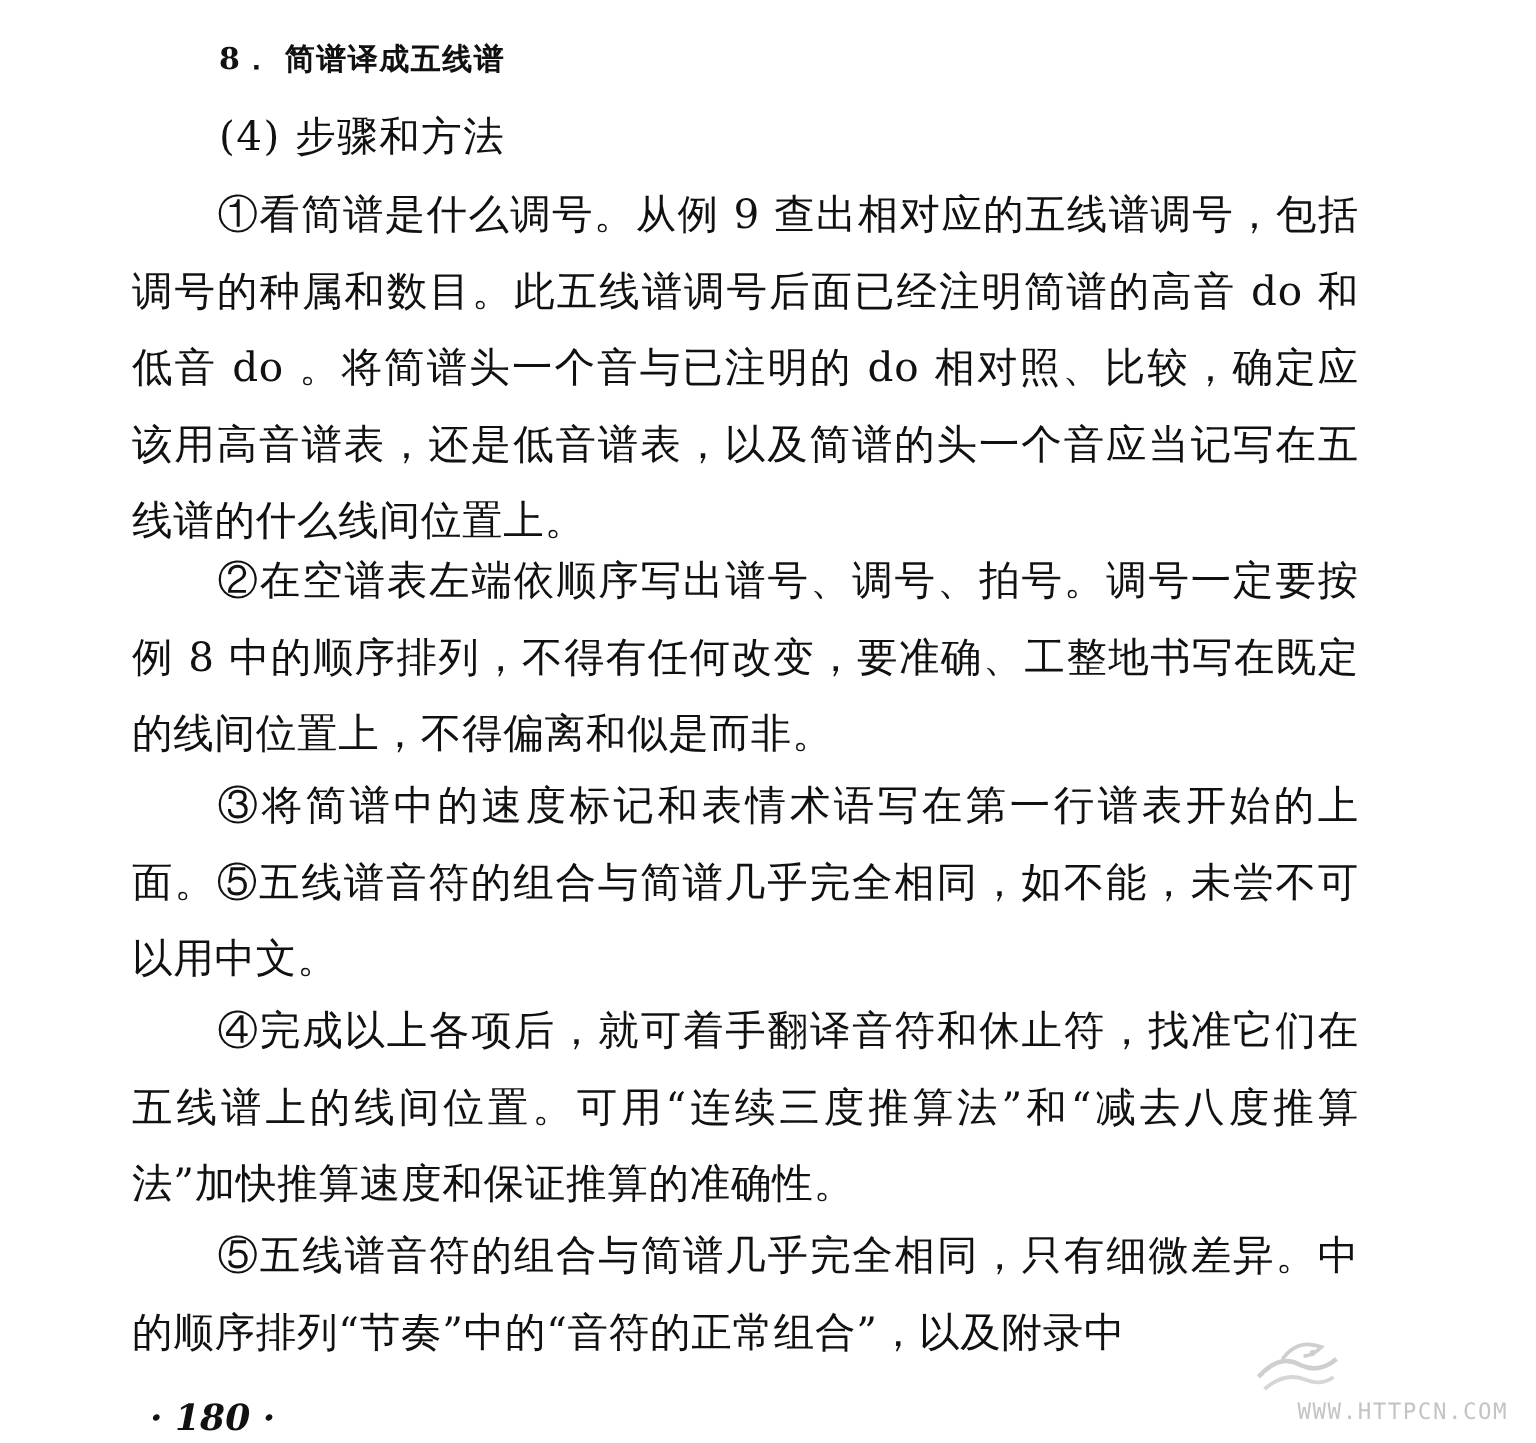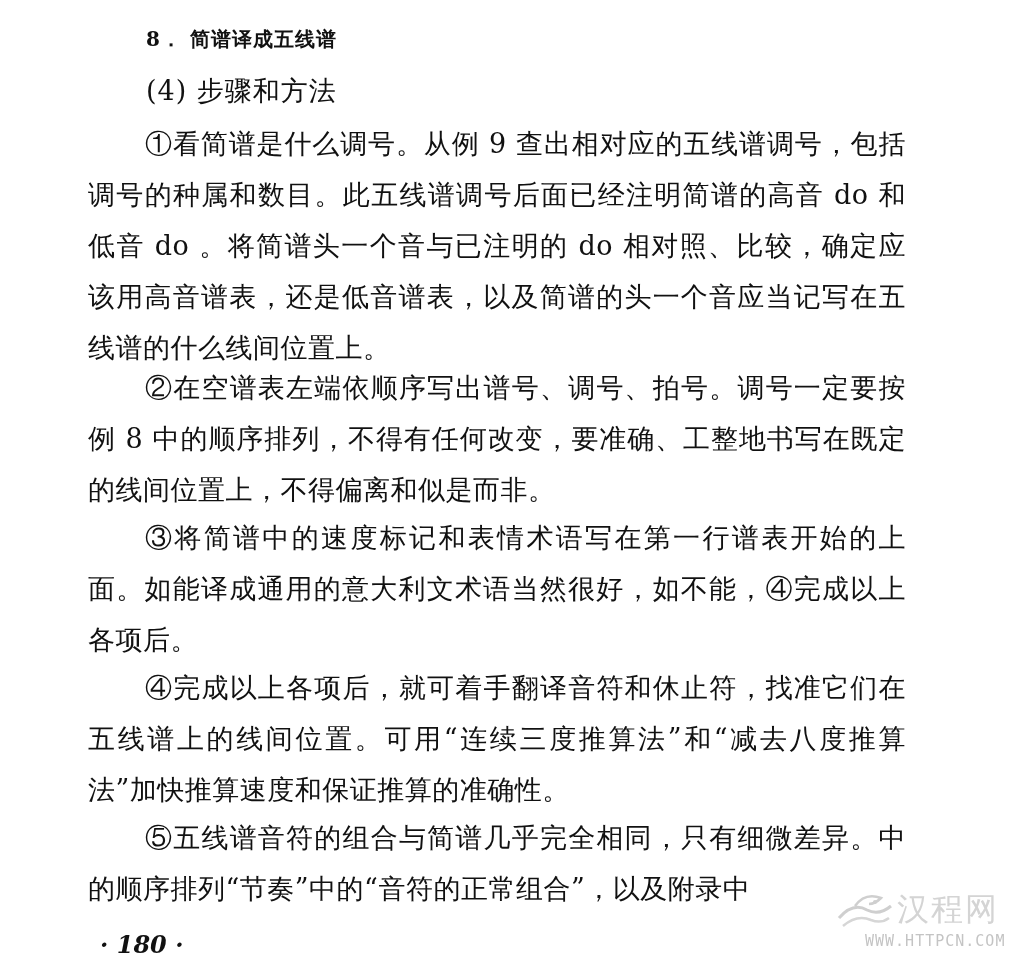--- a/index.html
+++ b/index.html
@@ -21,28 +21,27 @@
   .wm-url { position: absolute; left: 30px; top: 44px; font-size: 15px; font-family: "DejaVu Sans Mono", monospace; color: #c4c4c4; letter-spacing: 1px; text-align: right; }
 </style>
 </head>
 <body>
 
 <div class="heading">8． 简谱译成五线谱</div>
 <div class="sub">(4) 步骤和方法</div>
 
 <div class="para p1">①看简谱是什么调号。从例 9 查出相对应的五线谱调号，包括调号的种属和数目。此五线谱调号后面已经注明简谱的高音 do 和低音 do 。将简谱头一个音与已注明的 do 相对照、比较，确定应该用高音谱表，还是低音谱表，以及简谱的头一个音应当记写在五线谱的什么线间位置上。</div>
 <div class="para p2">②在空谱表左端依顺序写出谱号、调号、拍号。调号一定要按例 8 中的顺序排列，不得有任何改变，要准确、工整地书写在既定的线间位置上，不得偏离和似是而非。</div>
-<div class="para p3">③将简谱中的速度标记和表情术语写在第一行谱表开始的上面。如能译成通用的意大利文术语当然很好，如不能，④完成以上各项后。</div>
+<div class="para p3">③将简谱中的速度标记和表情术语写在第一行谱表开始的上面。⑤五线谱音符的组合与简谱几乎完全相同，如不能，未尝不可以用中文。</div>
 <div class="para p4">④完成以上各项后，就可着手翻译音符和休止符，找准它们在五线谱上的线间位置。可用“连续三度推算法”和“减去八度推算法”加快推算速度和保证推算的准确性。</div>
 <div class="para p5">⑤五线谱音符的组合与简谱几乎完全相同，只有细微差异。中的顺序排列“节奏”中的“音符的正常组合”，以及附录中</div>
 
 <div class="folio">· 180 ·</div>
 
 <div class="watermark">
   <svg class="wm-mark" viewBox="0 0 60 44">
     <path d="M4 30 Q18 14 32 22 Q44 28 56 18" fill="none" stroke="#cfcfcf" stroke-width="3"></path>
     <path d="M8 38 Q22 26 36 32 Q46 36 54 30" fill="none" stroke="#d6d6d6" stroke-width="2.5"></path>
     <path d="M20 18 Q30 4 46 10 Q40 16 34 16" fill="none" stroke="#cfcfcf" stroke-width="2.5"></path>
     <circle cx="40" cy="14" r="2" fill="#cfcfcf"></circle>
   </svg>
-  <span class="wm-text">汉程网</span>
   <span class="wm-url">WWW.HTTPCN.COM</span>
 </div>
 
 </body></html>

